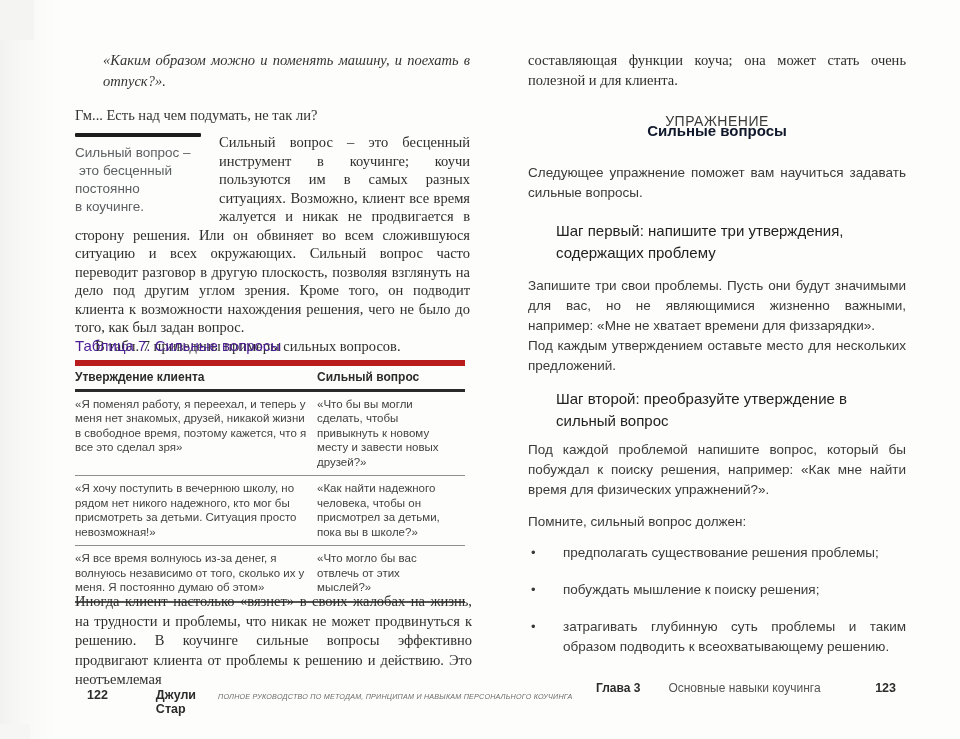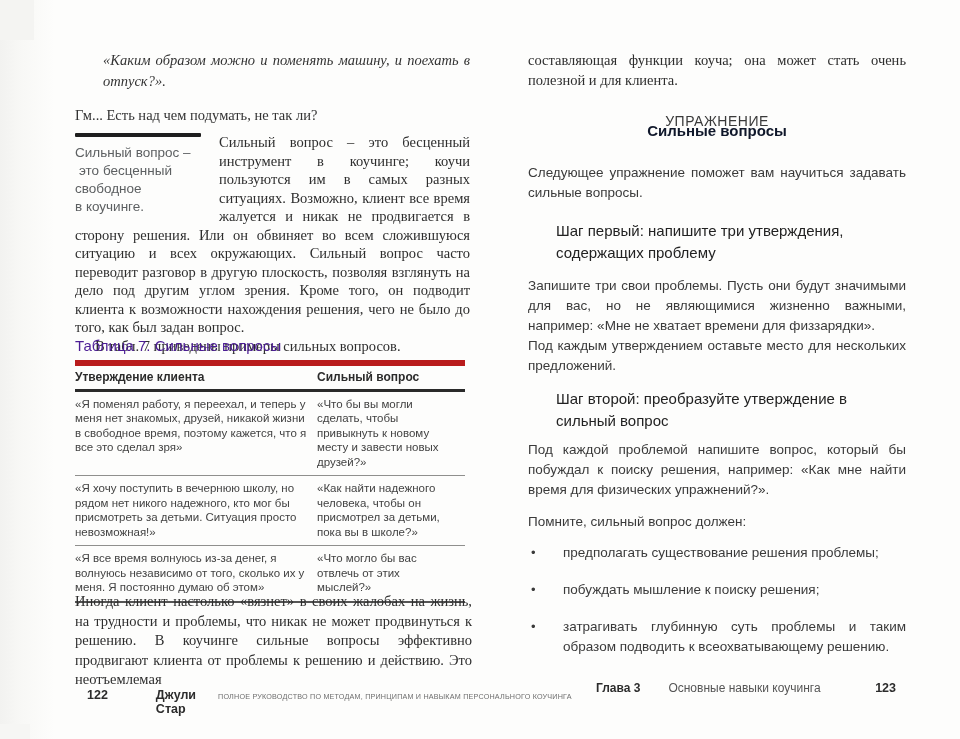--- a/index.html
+++ b/index.html
@@ -23,21 +23,21 @@
   .table-caption{position:absolute;left:0;top:292px;font-family:Liberation Sans, sans-serif;font-size:15px;color:#4c1d95;}
   .pq-table{position:absolute;left:0;top:315px;width:390px;border-collapse:collapse;font-family:"Liberation Sans",sans-serif;font-size:11.5px;line-height:14.5px;color:#424242;}
   .pq-table th{font-size:12px;color:#2b2b2b;text-align:left;border-top:6px solid #b91c1c;border-bottom:3px solid #2a2a2a;padding:4px 4px 4px 0;}
   .pq-table td{vertical-align:top;border-bottom:1px solid #8f8f8d;padding:5px 8px 6px 0;}
   .pq-table tr:last-child td{border-bottom:2px solid #555;}
   .col-client{width:238px;}
   .para2{position:absolute;left:0;top:547px;width:397px;font-size:14.5px;line-height:19.5px;text-align:justify;color:#2e2e2e;}
   .footer-left{position:absolute;left:0;top:643px;width:397px;display:flex;align-items:baseline;font-family:"Liberation Sans",sans-serif;}
   .footer-left .pnum{font-weight:bold;font-size:12.5px;color:#2c2c2c;margin-left:12px;}
   .footer-left .author{font-weight:bold;font-size:12.5px;color:#2c2c2c;margin-left:48px;}
-  .footer-left .booktitle{font-size:7.2px;color:#6d6d6d;margin-left:22px;letter-spacing:.2px;white-space:nowrap;}
+  .footer-left .booktitle{font-size:7.2px;color:#6d6d6d;margin-left:22px;letter-spacing:.2px;white-space:nowrap;font-style:italic;}
 
   
   .page-right{position:absolute;left:528px;top:45px;width:378px;}
   .cont-para{position:absolute;left:0;top:5px;width:378px;font-size:14.5px;line-height:20px;text-align:justify;color:#2e2e2e;}
   .ex-label{position:absolute;left:0;top:68px;width:378px;text-align:center;font-family:"Liberation Sans",sans-serif;font-size:14px;color:#3a3a3a;letter-spacing:.5px;}
   .ex-title{position:absolute;left:0;top:77px;width:378px;text-align:center;font-family:"Liberation Sans",sans-serif;font-weight:bold;font-size:15px;color:#0f172a;}
   .ex-intro{position:absolute;left:0;top:118px;width:378px;font-family:"Liberation Sans",sans-serif;font-size:13.5px;line-height:20px;text-align:justify;color:#3a3a3a;}
   .step-heading{position:absolute;left:28px;font-family:"Liberation Sans",sans-serif;font-weight:normal;font-size:15px;line-height:22px;color:#222;}
   .h-step1{top:175px;width:330px;}
   .h-step2{top:343px;width:300px;}
@@ -67,21 +67,21 @@
 
     <div class="quote">«Каким образом можно и поменять машину, и поехать в отпуск?».</div>
 
     <div class="hm-line">Гм... Есть над чем подумать, не так ли?</div>
 
     <div class="para-wrap">
       <div class="margin-note">
         <div class="margin-rule"></div>
         <div class="mn-line">Сильный вопрос –</div>
         <div class="mn-line mn-indent">это бесценный</div>
-        <div class="mn-line">свободное</div>
+        <div class="mn-line">постоянно</div>
         <div class="mn-line">в коучинге.</div>
       </div>
       <span>Сильный вопрос – это бесценный инструмент в коучинге; коучи пользуются им в самых разных ситуациях. Возможно, клиент все время жалуется и никак не продвигается в сторону решения. Или он обвиняет во всем сложившуюся ситуацию и всех окружающих. Сильный вопрос часто переводит разговор в другую плоскость, позволяя взглянуть на дело под другим углом зрения. Кроме того, он подводит клиента к возможности нахождения решения, чего не было до того, как был задан вопрос.</span>
       <p class="para-indent">В табл. 7 приведены примеры сильных вопросов.</p>
     </div>
 
     <div class="table-caption">Таблица 7. Сильные вопросы</div>
 
     <table class="pq-table">
       <thead>

